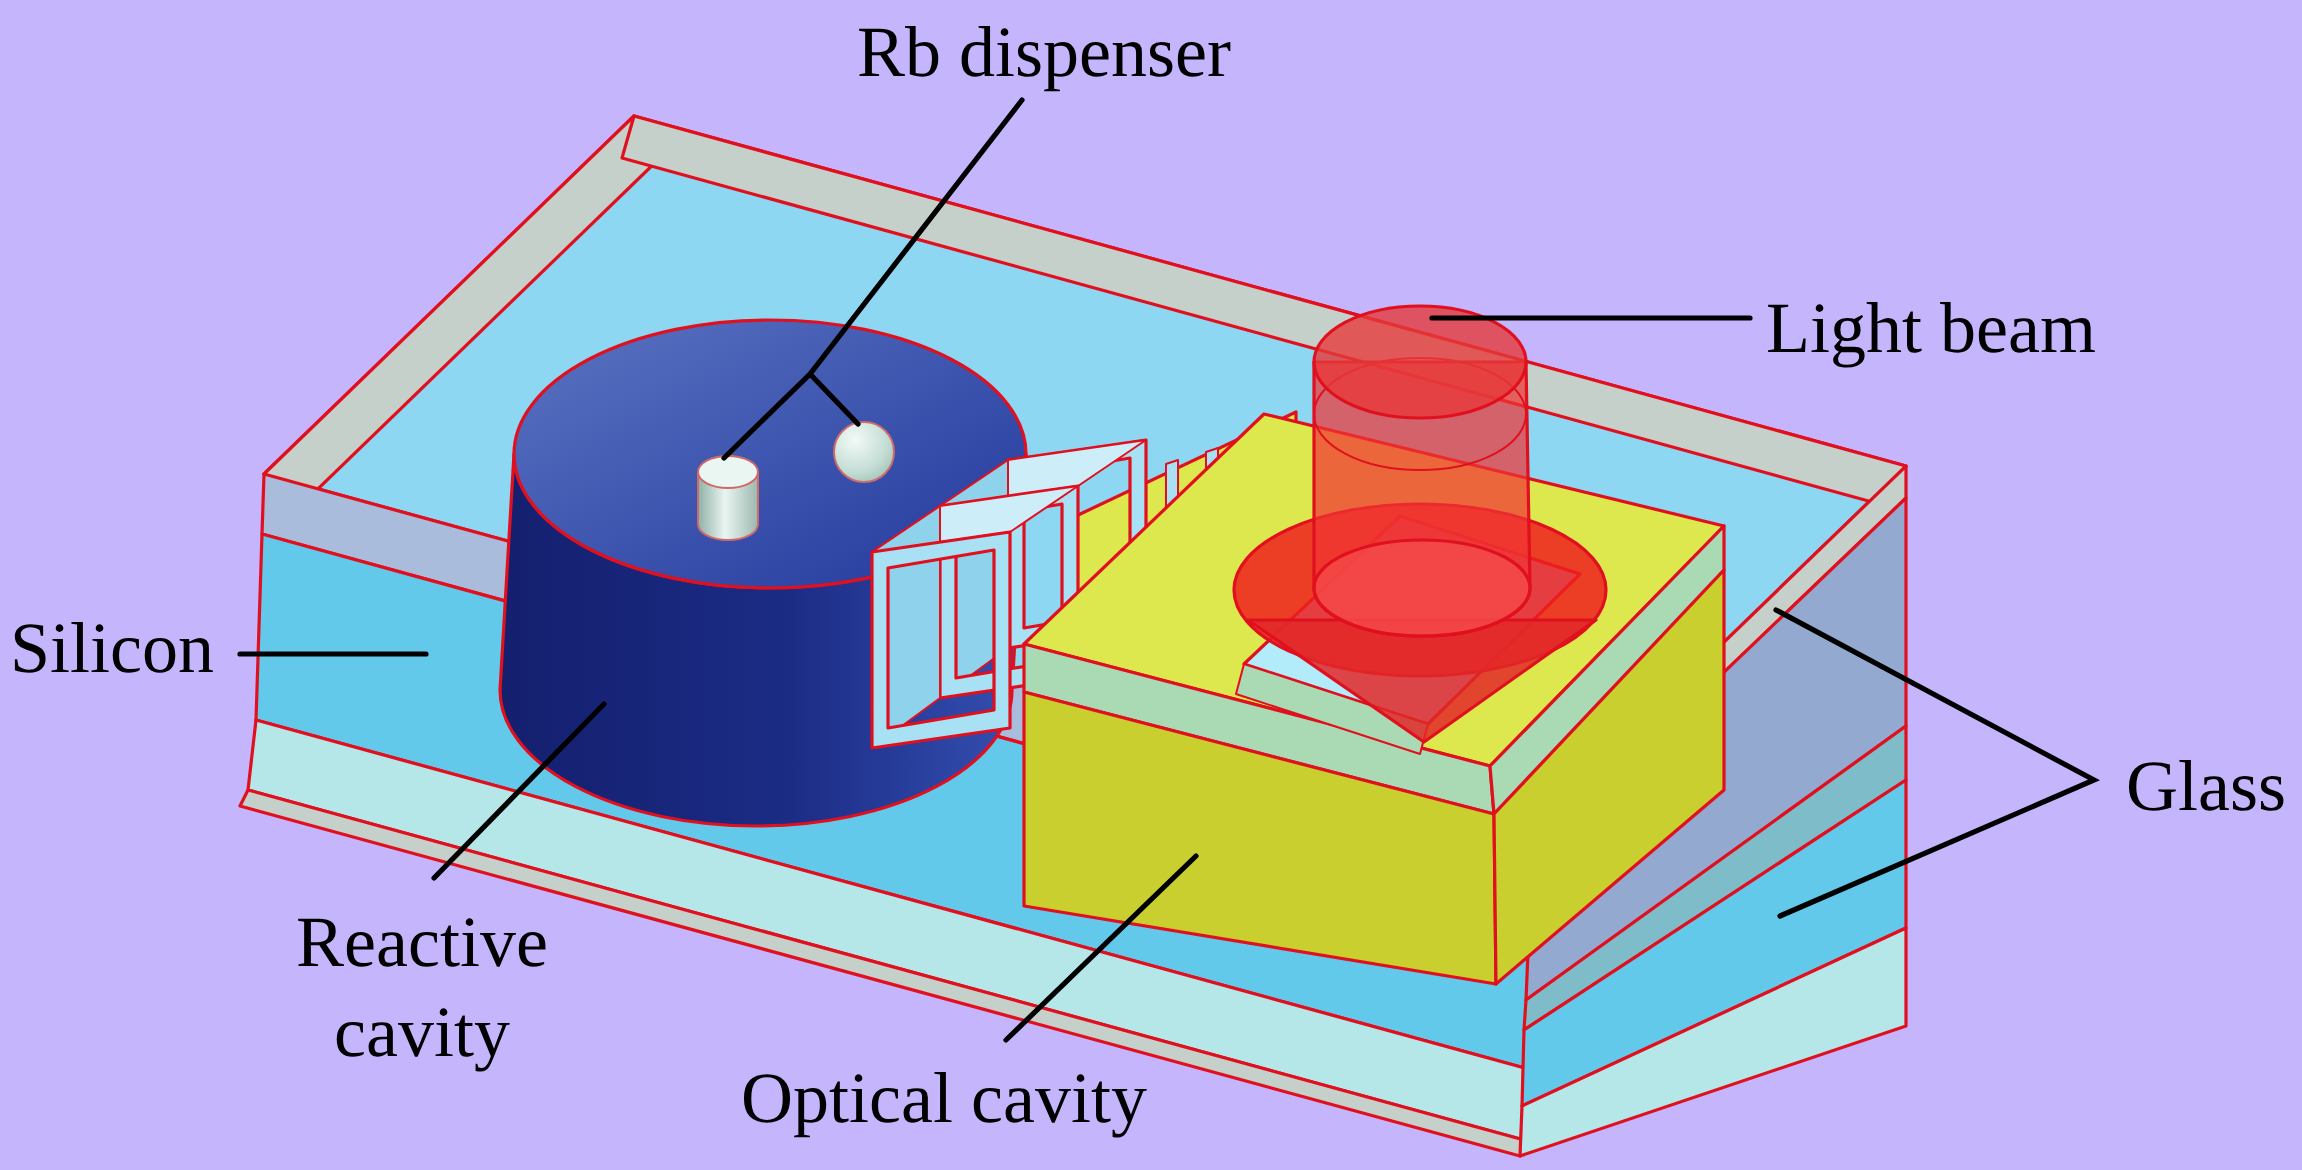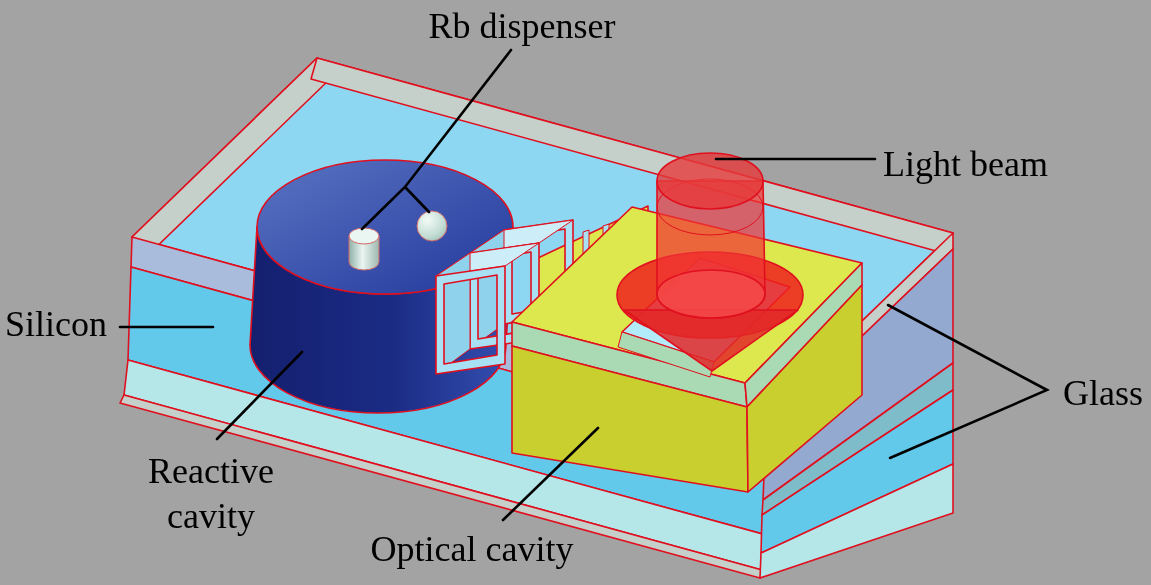--- a/index.html
+++ b/index.html
@@ -1,16 +1,16 @@
 <!DOCTYPE html>
 <html style="--edge-red: #e0101f; --glass-top: #8ed7f2; --glass-edge-gray: #c6d0ca; --glass-side-blue: #a9bcdc; --silicon-cyan: #63c9ea; --bottom-glass-aqua: #b5e7e9; --right-face-blue: #93a9d0; --right-teal: #7fbcca; --reactive-top-blue: #3d58b0; --reactive-side-navy: #1b2c85; --optical-yellow-top: #dde74e; --optical-yellow-front: #c9cf2f; --bond-green: #a9dab4; --channel-blue: #a8e0f4; --channel-blue-dark: #8fd2ec; --channel-blue-light: #cdeef9; --recess-cyan: #b2ecfb; --beam-red: #f03535; --beam-red-deep: #ee1f1f; --dispenser-silver: #cfe0da; --label-black: #000000;"><head>
 <meta charset="utf-8">
 <style>
   html,body{margin:0;padding:0;background:#ffffff;}
-  .figure-wrap{width:1151px;height:585px;position:relative;background:#a3a3a3;overflow:hidden;}
+  .figure-wrap{width:1151px;height:585px;position:relative;background:#c4b5fd;overflow:hidden;}
   svg{display:block;}
   
   .edge{stroke:var(--edge-red);stroke-width:1.6;stroke-linejoin:round;}
   .edge-thin{stroke:var(--edge-red);stroke-width:1;stroke-linejoin:round;}
   
   .f-top{fill:var(--glass-top);}
   .f-grayband{fill:var(--glass-edge-gray);}
   .f-sideglass{fill:var(--glass-side-blue);}
   .f-silicon{fill:var(--silicon-cyan);}
   .f-botglass{fill:var(--bottom-glass-aqua);}

